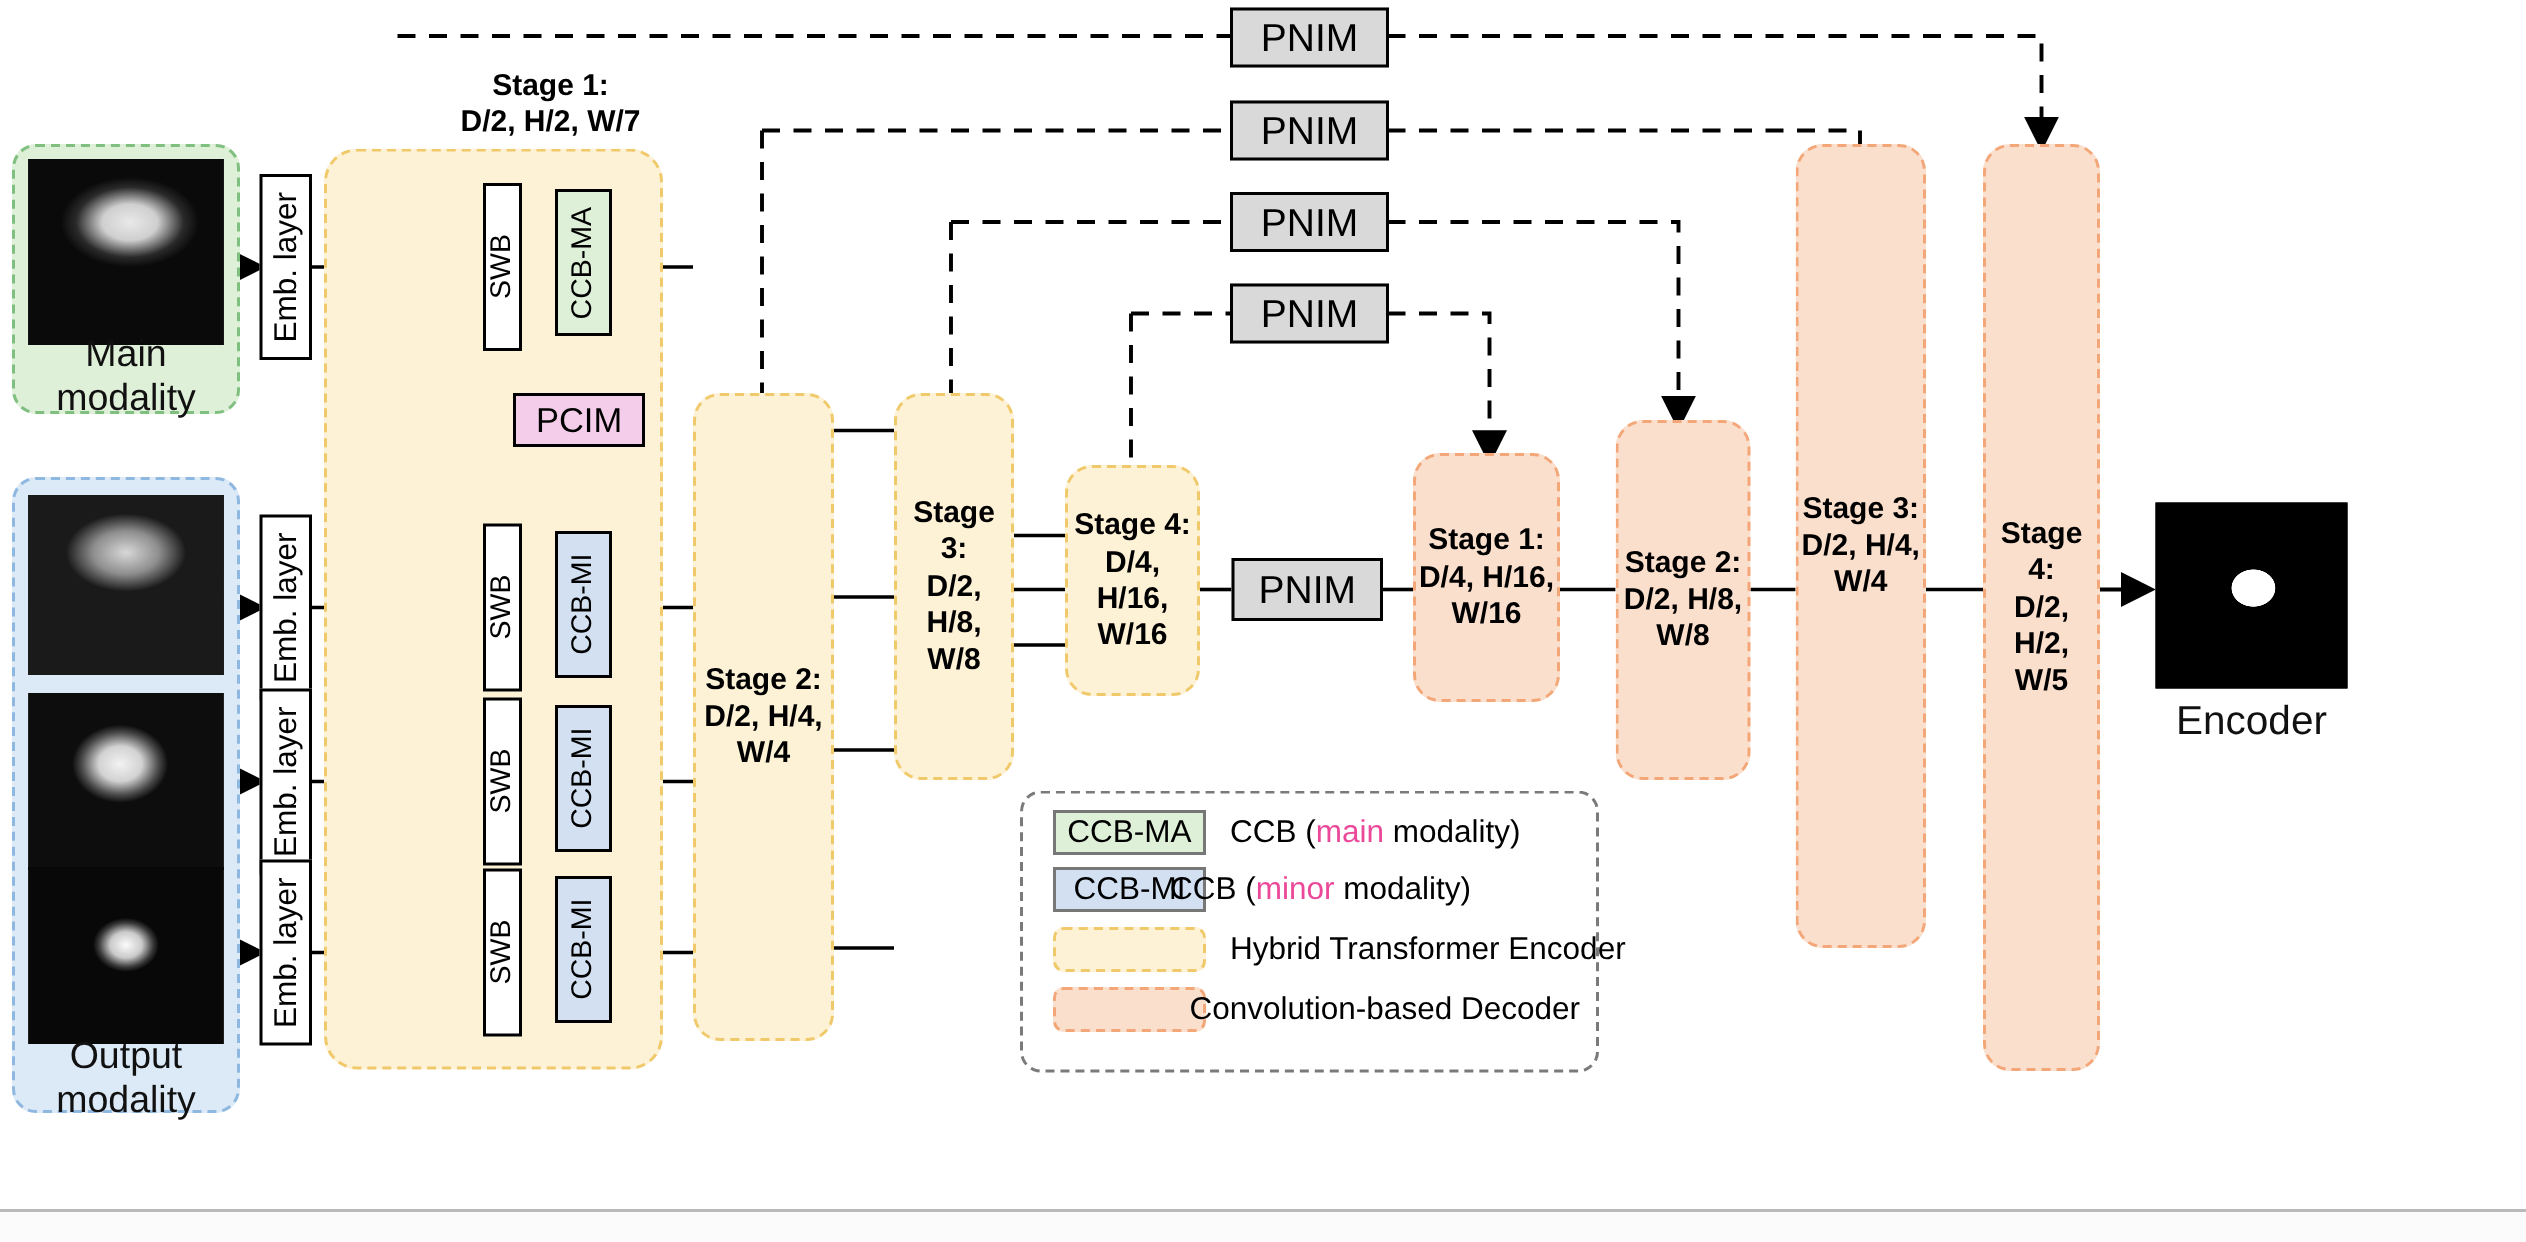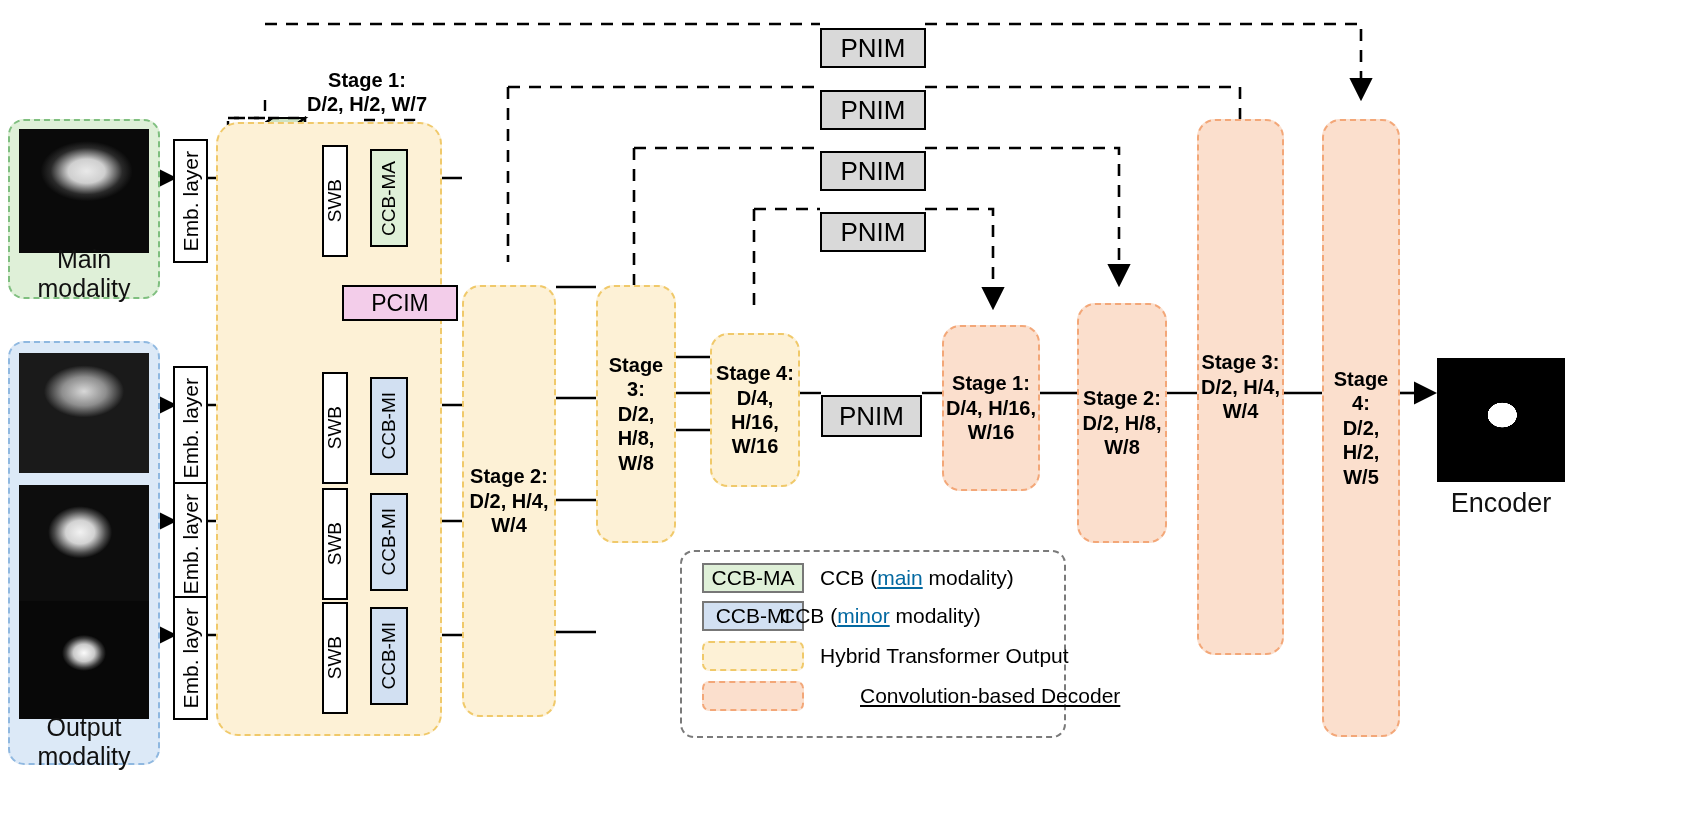--- a/index.html
+++ b/index.html
@@ -1,19 +1,19 @@
 <!DOCTYPE html>
 <html><head>
 <meta charset="utf-8">
 <style>
   html,body{margin:0;padding:0;background:#ffffff;}
   body{font-family:"Liberation Sans", sans-serif;}
   #stage{position:relative;width:1684px;height:828px;background:#ffffff;overflow:hidden;}
   #canvas{position:absolute;left:0;top:0;width:1684px;height:828px;}
-  .abs{position:absolute;box-sizing:border-box;margin-top:23px;}
+  .abs{position:absolute;box-sizing:border-box;}
   .ctr{display:flex;align-items:center;justify-content:center;text-align:center;}
 
   
   .modpanel{border-radius:16px;}
   .mod-main{background:#dff0d8;border:2px dashed #7fbf7f;}
   .mod-minor{background:#dce9f7;border:2px dashed #8fb8e0;}
 
   .mri{background:#000;display:block;}
   .modlabel{font-size:25px;color:#111;}
 
@@ -39,21 +39,21 @@
 
   .enc-wrap{background:#fdf1d6;border:2.5px dashed #f0c96a;border-radius:22px;}
 
   .legendbox{border:2px dashed #7a7a7a;border-radius:14px;background:transparent;}
   .lg-sw-ma{background:#dff0d8;border:2px solid #777;}
   .lg-sw-mi{background:#d2e0f2;border:2px solid #777;}
   .lg-sw-enc{background:#fdf1d6;border:2px dashed #f0c96a;border-radius:7px;}
   .lg-sw-dec{background:#fbdfcd;border:2px dashed #f3a778;border-radius:7px;}
   .lg-swtxt{font-size:21px;color:#000;}
   .lg-txt{font-size:21px;color:#000;white-space:nowrap;}
-  .accent{color:#0369a1;text-decoration:underline;}
+  .accent{color:#ec4899;}
 
   .outlabel{font-size:27px;color:#111;}
   .bottombar{border-top:2px solid #b9b9b9;background:#fbfbfb;}
 </style>
 </head>
 <body>
 
 <div id="stage">
 
   <svg id="canvas" viewBox="0 0 1684 828">
@@ -244,21 +244,21 @@
   <div class="abs ccb-mi ctr" style="left:370px;top:354px;width:38px;height:98px;">
     <span class="vtext-sm">CCB-MI</span>
   </div>
   <div class="abs ccb-mi ctr" style="left:370px;top:470px;width:38px;height:98px;">
     <span class="vtext-sm">CCB-MI</span>
   </div>
   <div class="abs ccb-mi ctr" style="left:370px;top:584px;width:38px;height:98px;">
     <span class="vtext-sm">CCB-MI</span>
   </div>
 
-  <div class="abs pcim ctr" style="left:342px;top:262px;width:116px;height:36px;align-items:center;">
+  <div class="abs pcim ctr" style="left:342px;top:262px;width:88px;height:36px;align-items:center;">
     <span>PCIM</span>
   </div>
 
   <div class="abs enc-stage ctr" style="left:462px;top:262px;width:94px;height:432px;flex-direction:column;">
     <div class="stagetxt">Stage 2:</div>
     <div class="stagetxt">D/2, H/4,</div>
     <div class="stagetxt">W/4</div>
   </div>
   <div class="abs enc-stage ctr" style="left:596px;top:262px;width:80px;height:258px;flex-direction:column;">
     <div class="stagetxt">Stage 3:</div>
@@ -323,19 +323,19 @@
   </div>
 
   <div class="abs lg-sw-mi ctr" style="left:702px;top:578px;width:102px;height:30px;">
     <span class="lg-swtxt">CCB-MI</span>
   </div>
   <div class="abs lg-txt" style="left:780px;top:581px;">
     <span>CCB (</span><span class="accent">minor</span><span> modality)</span>
   </div>
 
   <div class="abs lg-sw-enc" style="left:702px;top:618px;width:102px;height:30px;"></div>
-  <div class="abs lg-txt" style="left:820px;top:621px;">Hybrid Transformer Output</div>
+  <div class="abs lg-txt" style="left:820px;top:621px;">Hybrid Transformer Encoder</div>
 
   <div class="abs lg-sw-dec" style="left:702px;top:658px;width:102px;height:30px;"></div>
-  <div class="abs lg-txt" style="left:860px;top:661px;text-decoration:underline;">Convolution-based Decoder</div>
+  <div class="abs lg-txt" style="left:793px;top:661px;">Convolution-based Decoder</div>
 
   <div class="abs bottombar" style="left:0;top:806px;width:1684px;height:22px;"></div>
 </div>
 
 </body></html>

